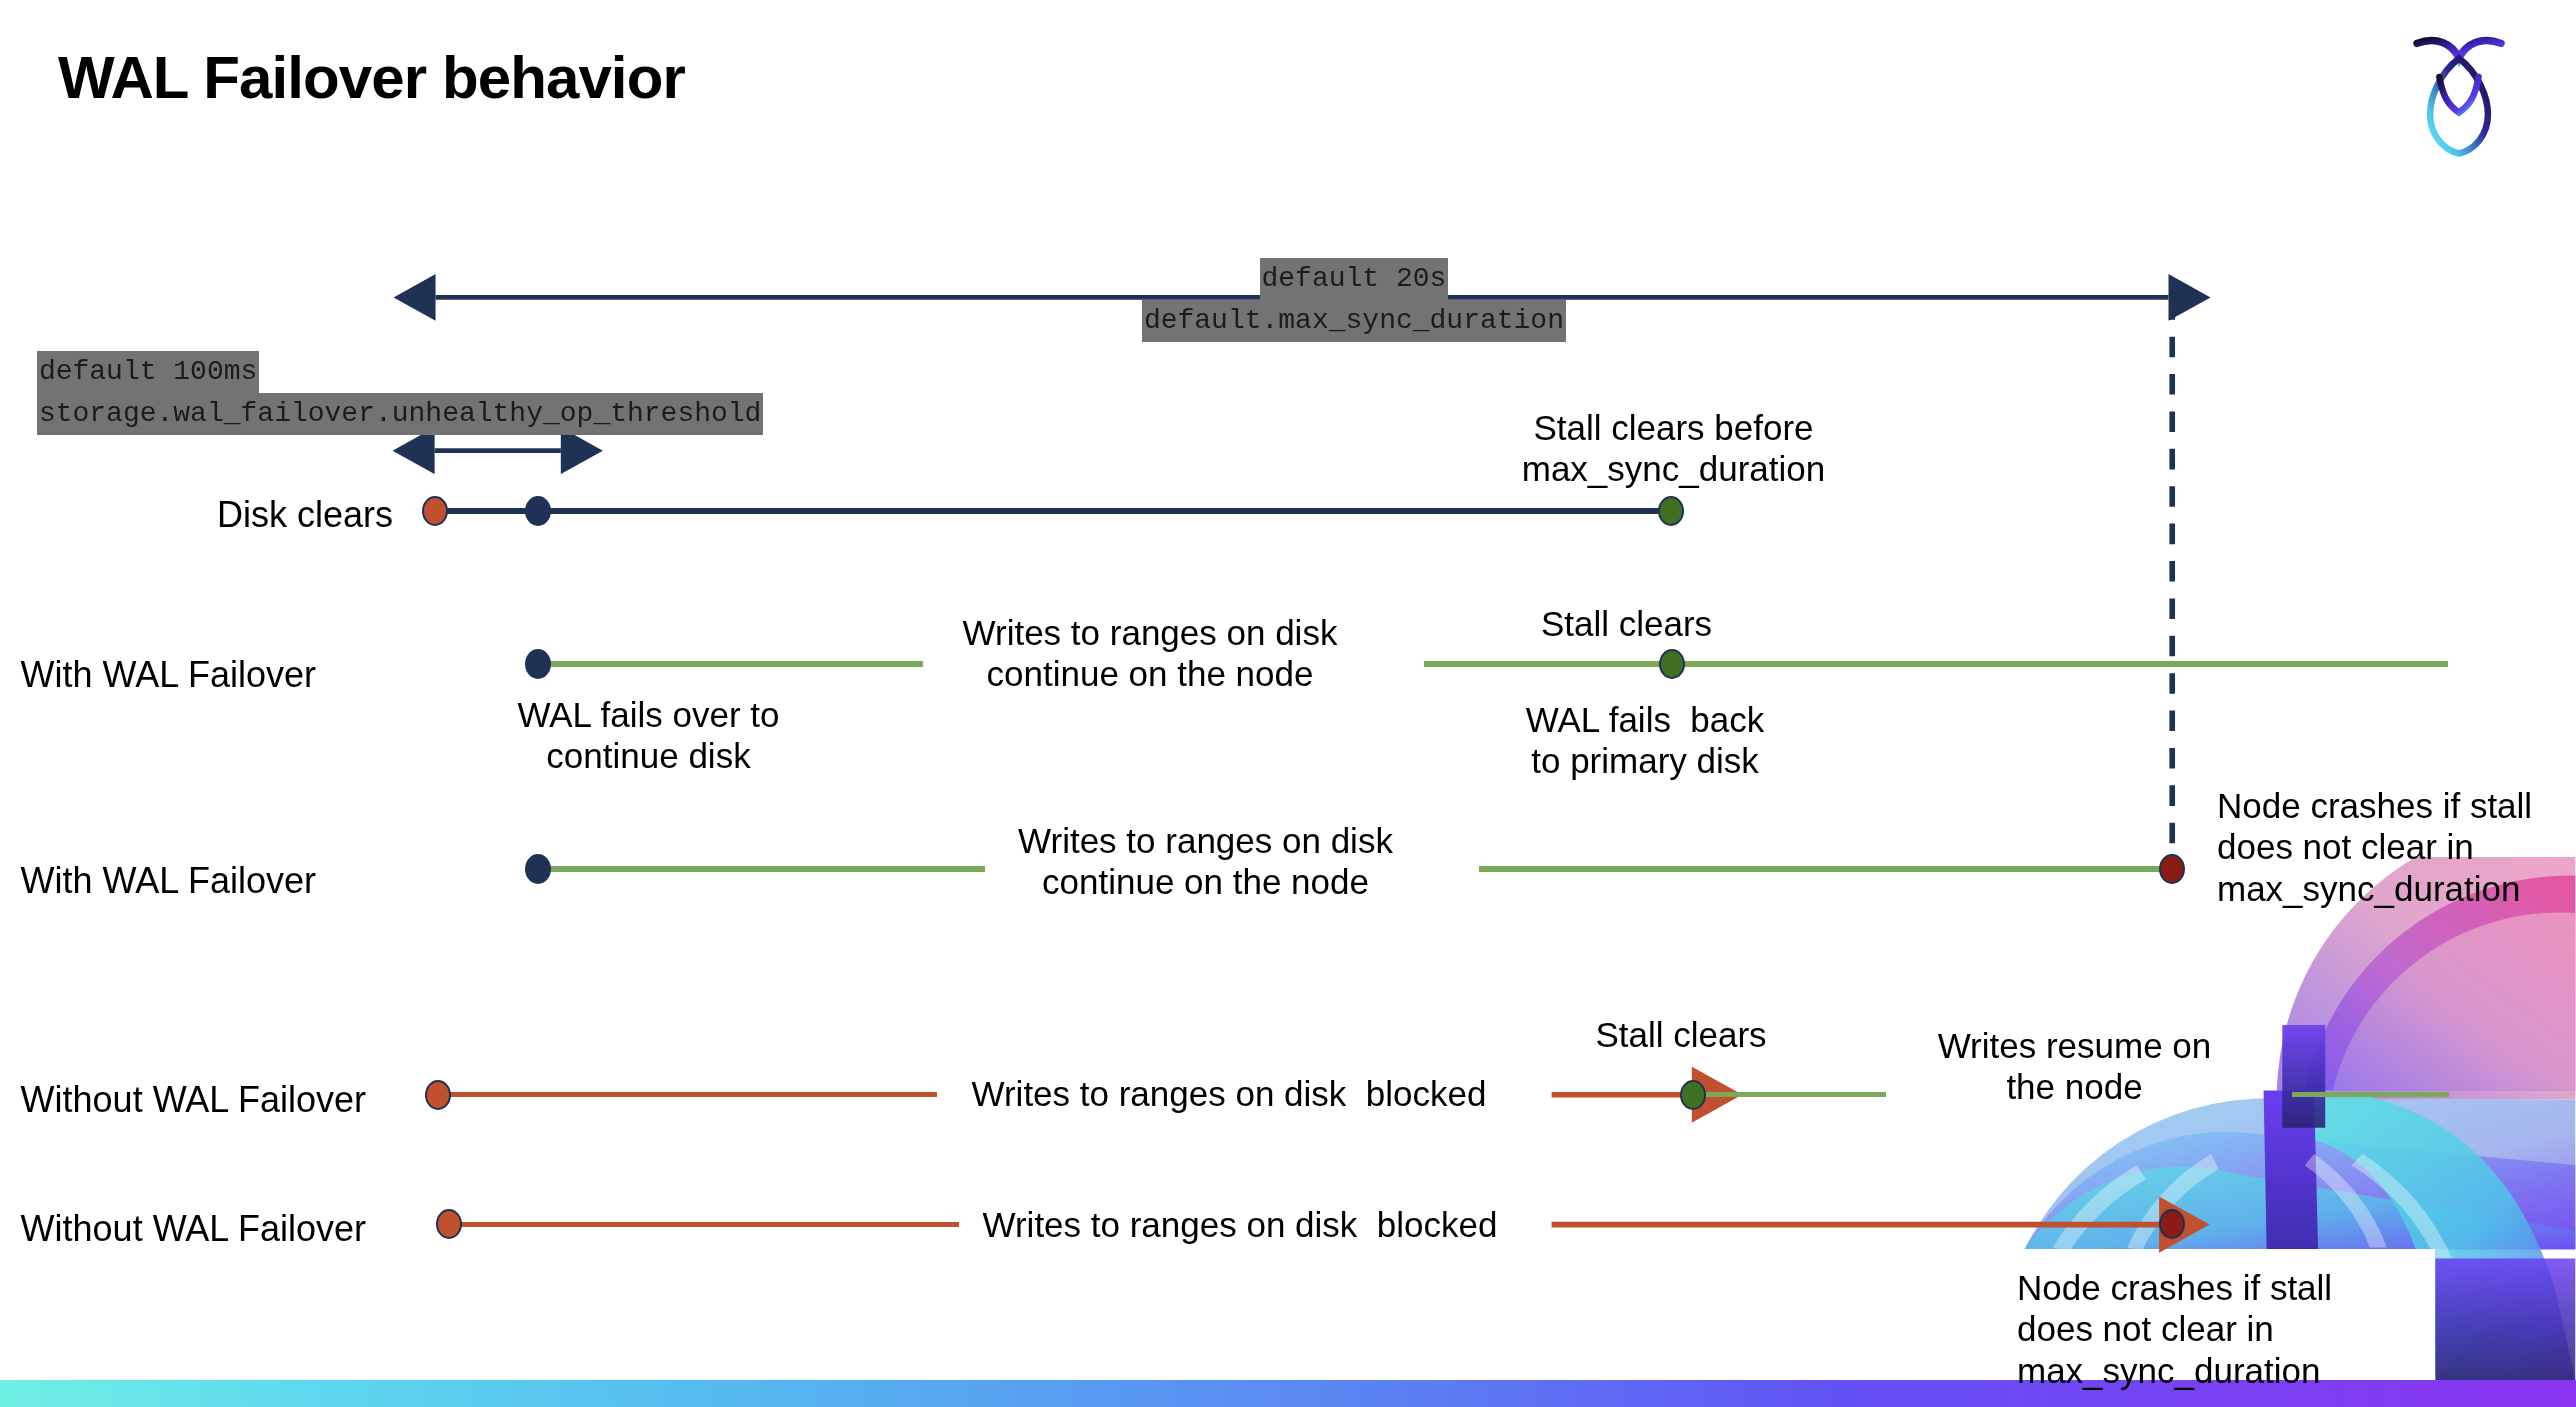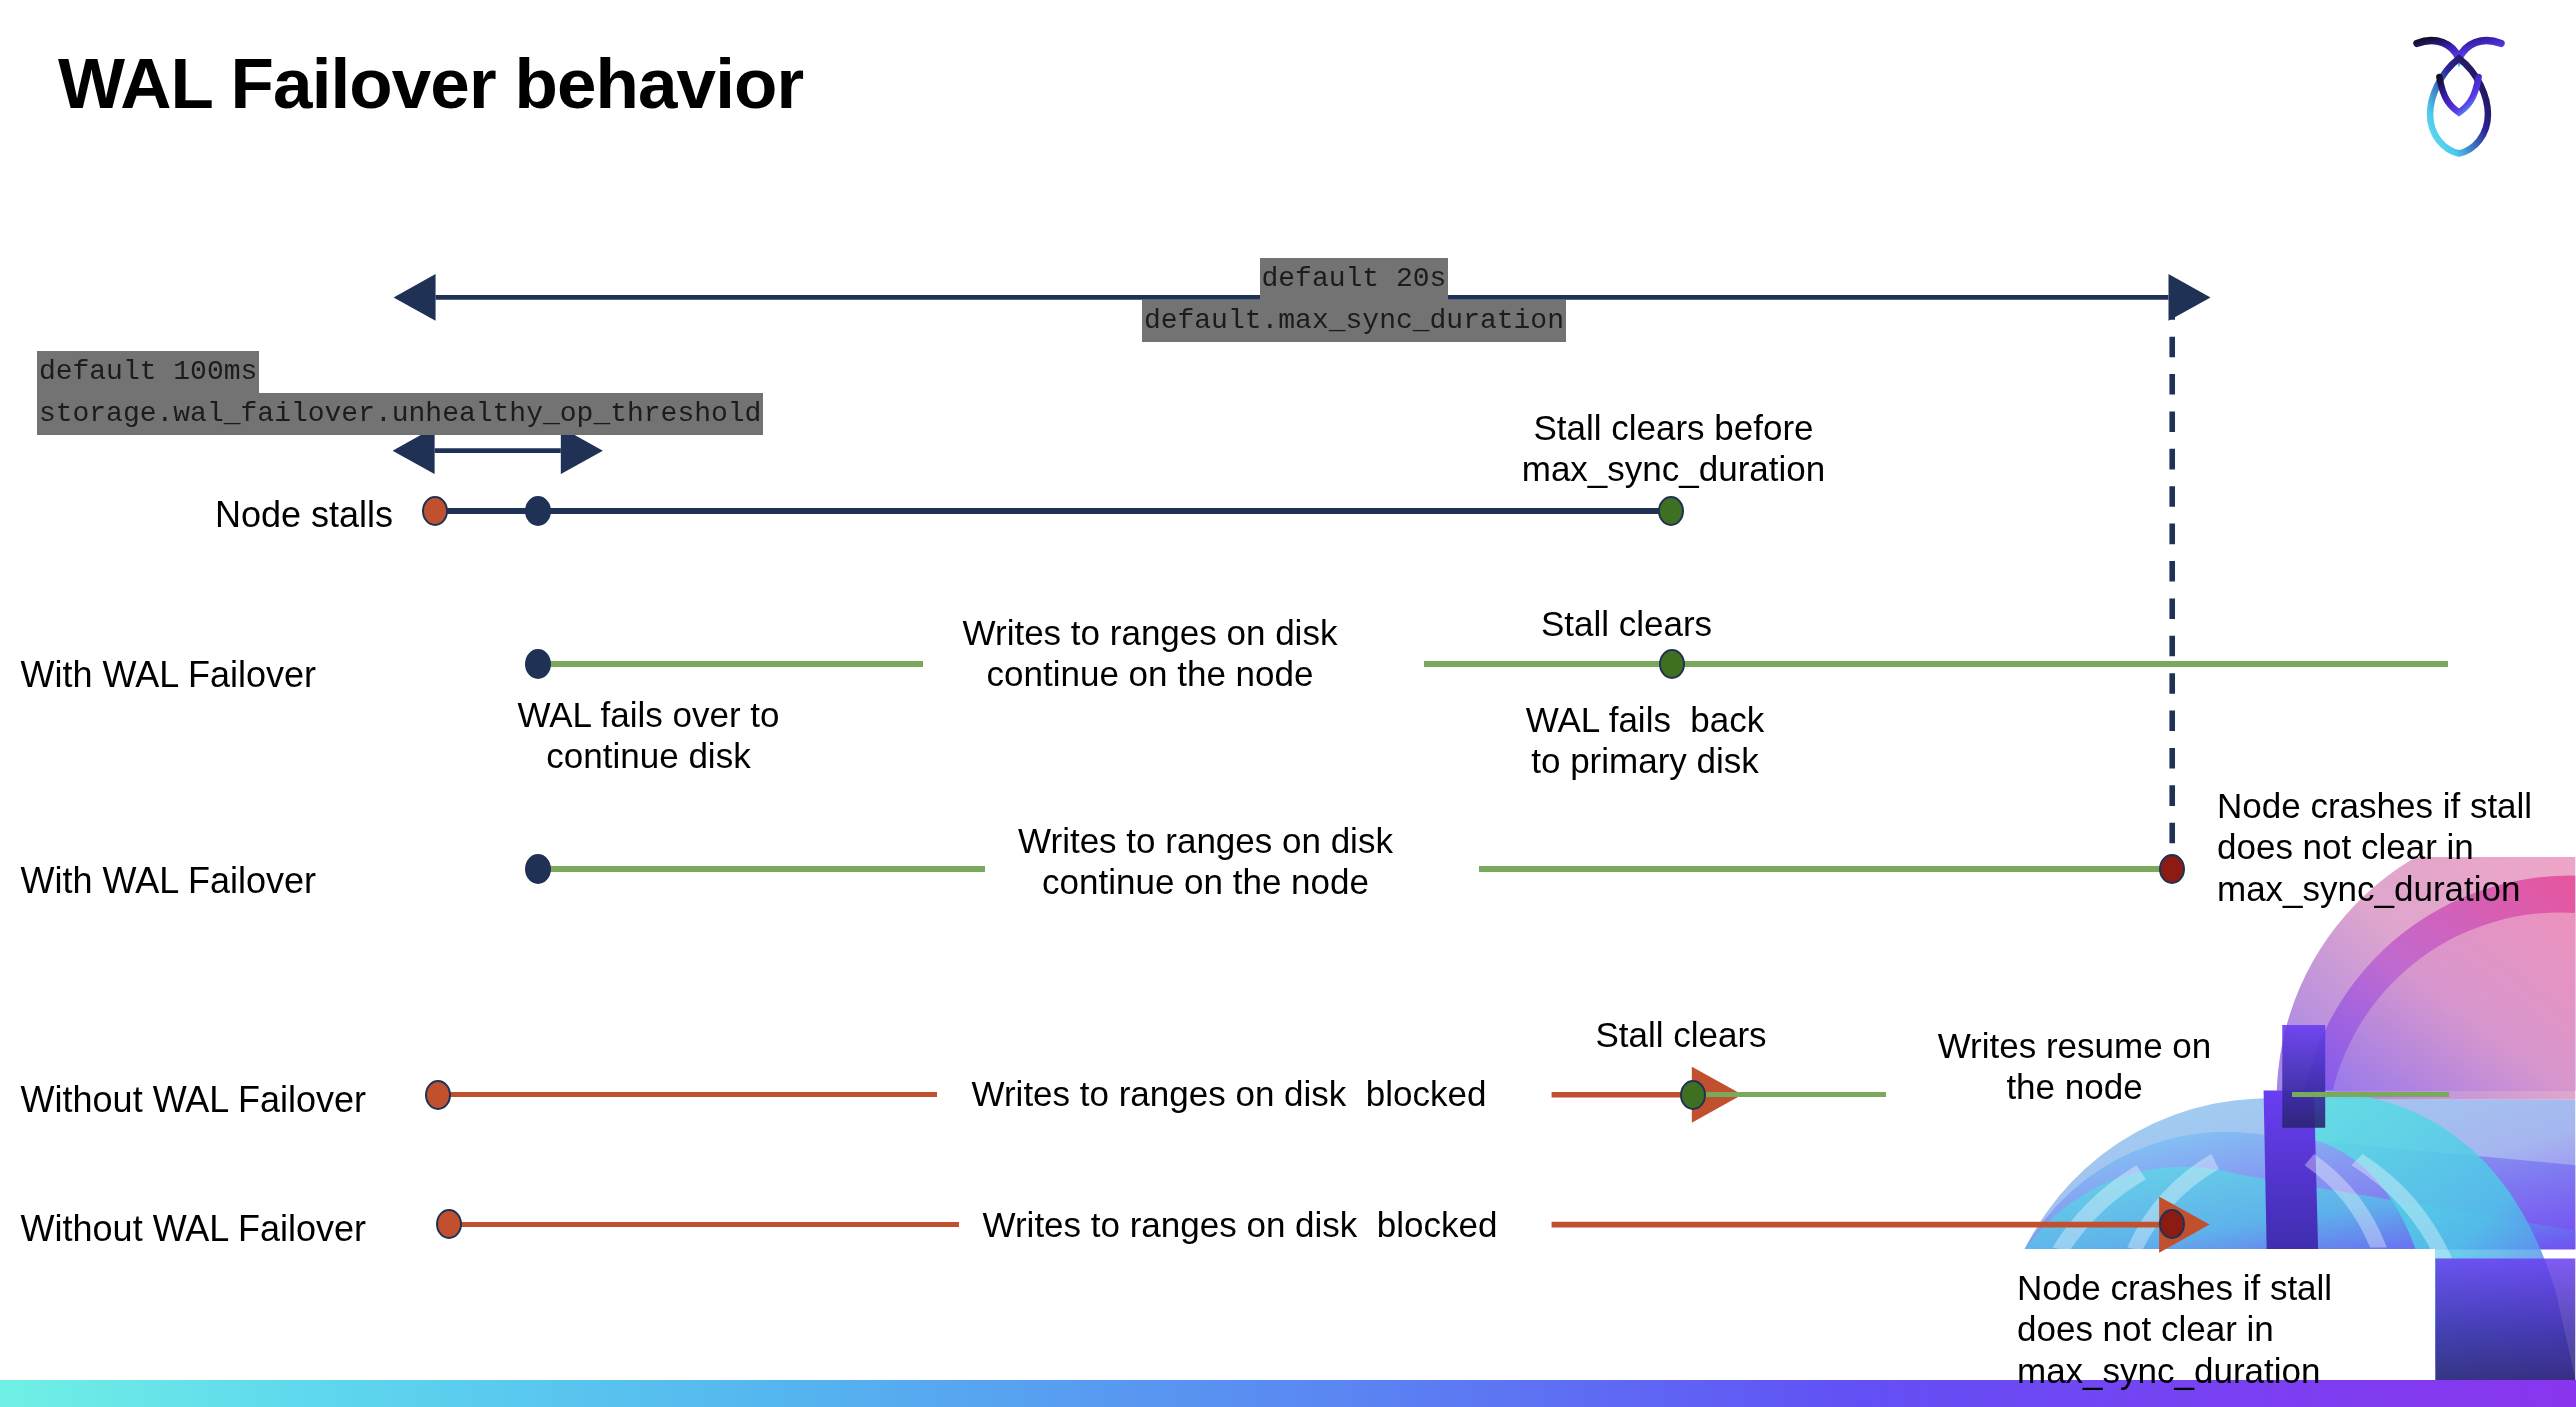--- a/index.html
+++ b/index.html
@@ -17,21 +17,21 @@
     height: 1408px;
     background: #ffffff;
     overflow: hidden;
   }
 
   
   #title {
     position: absolute;
     left: 58px;
     top: 43px;
-    font-size: 71px;
+    font-size: 60px;
     font-weight: bold;
     letter-spacing: -0.9px;
     color: #000000;
     font-family: "Liberation Sans", sans-serif;
     white-space: nowrap;
   }
 
   
   #logo {
     position: absolute;
@@ -270,21 +270,21 @@
   <div class="code-label" style="left:1142px; top:258px; text-align:center;">
     <span>default 20s</span><br>
     <span>default.max_sync_duration</span>
   </div>
 
   <div class="code-label" style="left:37px; top:351px;">
     <span>default 100ms</span><br>
     <span>storage.wal_failover.unhealthy_op_threshold</span>
   </div>
 
-  <div class="row-label" style="left:0px; top:494px; width:393px;">Node stalls</div>
+  <div class="row-label" style="left:0px; top:494px; width:393px;">Disk clears</div>
   <div class="hline navy" style="left:439px; top:508px; width:1234px;"></div>
   <div class="dot red" style="left:422px; top:496px;"></div>
   <div class="dot navy" style="left:525px; top:496px;"></div>
   <div class="dot green" style="left:1658px; top:496px;"></div>
   <div class="note" style="left:1477px; top:407px; width:393px;">Stall clears before
 max_sync_duration</div>
 
   <div class="row-label" style="left:0px; top:654px; width:338px; text-align:left; padding-left:20.6px;">With WAL Failover</div>
   <div class="hline green" style="left:542px; top:661px; width:381px;"></div>
   <div class="hline green" style="left:1424px; top:661px; width:1024px;"></div>

